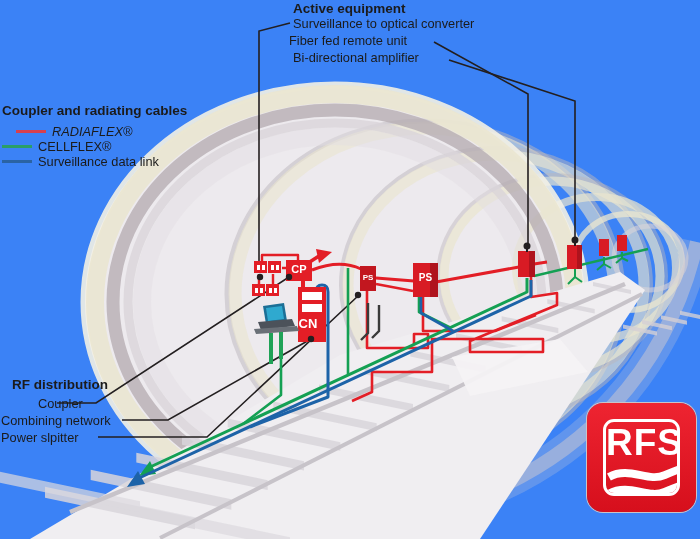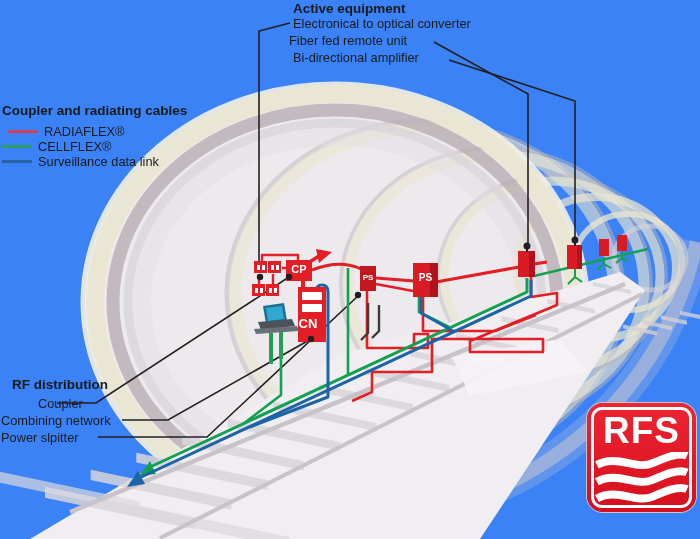--- a/index.html
+++ b/index.html
@@ -14,21 +14,21 @@
   .sw-red{background:#d7404e;}
   .sw-green{background:#2a9e68;}
   .sw-blue{background:#2a63a4;}
   .devlbl{position:absolute;z-index:3;color:#ffffff;font-weight:bold;text-align:center;}
   #cp-label{left:286px;top:263px;width:26px;font-size:11px;}
   #cn-label{left:298px;top:316px;width:20px;font-size:13px;}
   #ps-small-label{left:360px;top:273px;width:16px;font-size:8px;}
   #ps-large-label{left:413px;top:272px;width:25px;font-size:10px;}
   #logo{position:absolute;left:587px;top:403px;width:109px;height:109px;z-index:3;
         background:linear-gradient(180deg,#ee2431,#d60f1c);border-radius:16px;
-        box-shadow:0 0 0 1px #c9c4c9;box-sizing:border-box;padding:4px;}
+        box-shadow:0 0 0 1px #c9c4c9;box-sizing:border-box;padding:16px;}
   #logo-inner{width:100%;height:100%;box-sizing:border-box;border:3px solid #ffffff;
         border-radius:11px;overflow:hidden;}
   #logo-text{display:block;color:#ffffff;font-weight:bold;font-size:37px;letter-spacing:1px;
         text-align:center;line-height:42px;}
   #logo-waves{display:block;margin:0 auto;}
 </style>
 </head>
 <body>
 
 <div id="stage">
@@ -202,26 +202,26 @@
     <circle cx="260" cy="277" r="3.2"></circle>
     <circle cx="289" cy="277" r="3.2"></circle>
     <circle cx="311" cy="339" r="3.2"></circle>
     <circle cx="358" cy="295" r="3.2"></circle>
     <circle cx="527" cy="246" r="3.5"></circle>
     <circle cx="575" cy="240" r="3.5"></circle>
   </g>
 </svg>
 
   <div class="lbl ttl" style="left:293px;top:1px;">Active equipment</div>
-  <div class="lbl itm" style="left:293px;top:16px;">Electronical to optical converter</div>
+  <div class="lbl itm" style="left:293px;top:16px;">Surveillance to optical converter</div>
   <div class="lbl itm" style="left:289px;top:33px;">Fiber fed remote unit</div>
   <div class="lbl itm" style="left:293px;top:50px;">Bi-directional amplifier</div>
 
   <div class="lbl ttl" style="left:2px;top:103px;">Coupler and radiating cables</div>
-  <div class="lbl legend-row" style="left:8px;top:124px;">
+  <div class="lbl legend-row" style="left:16px;top:124px;font-style:italic;">
     <span class="swatch sw-red"></span>
     <span class="itm">RADIAFLEX®</span>
   </div>
   <div class="lbl legend-row" style="left:2px;top:139px;">
     <span class="swatch sw-green"></span>
     <span class="itm">CELLFLEX®</span>
   </div>
   <div class="lbl legend-row" style="left:2px;top:154px;justify-content:flex-end;">
     <span class="swatch sw-blue"></span>
     <span class="itm">Surveillance data link</span>

